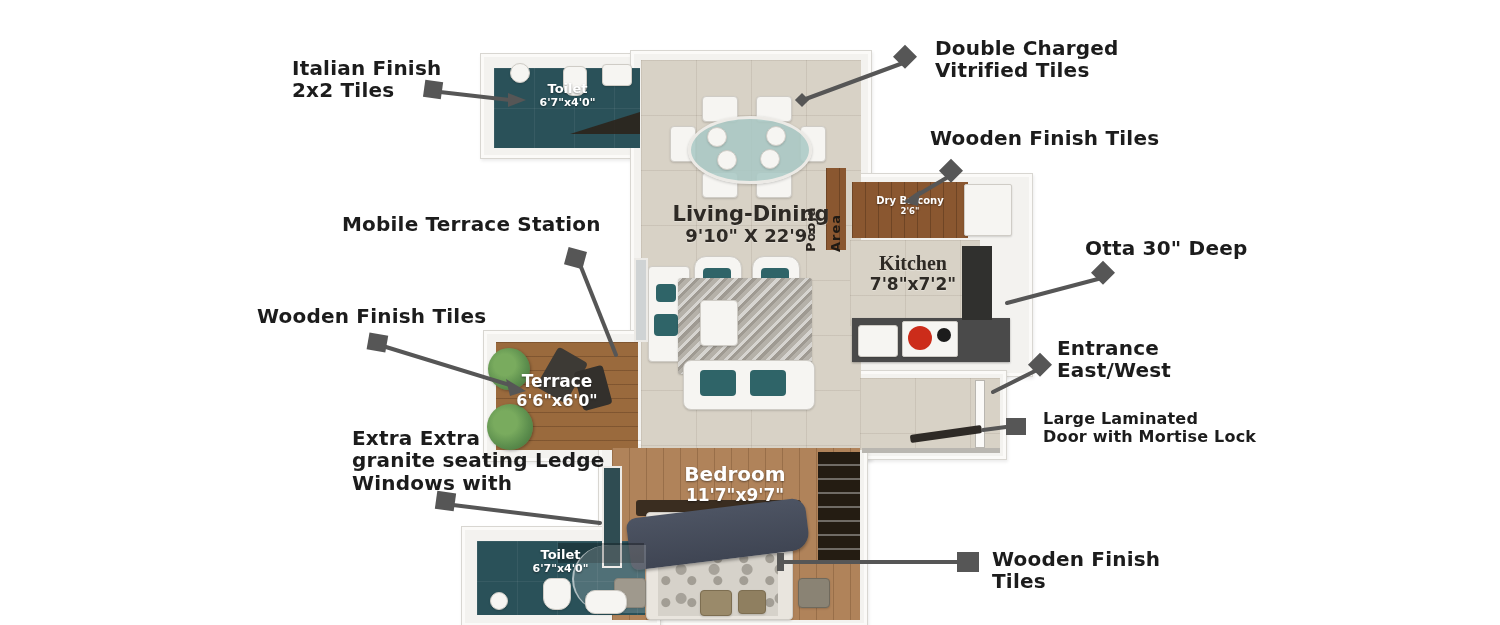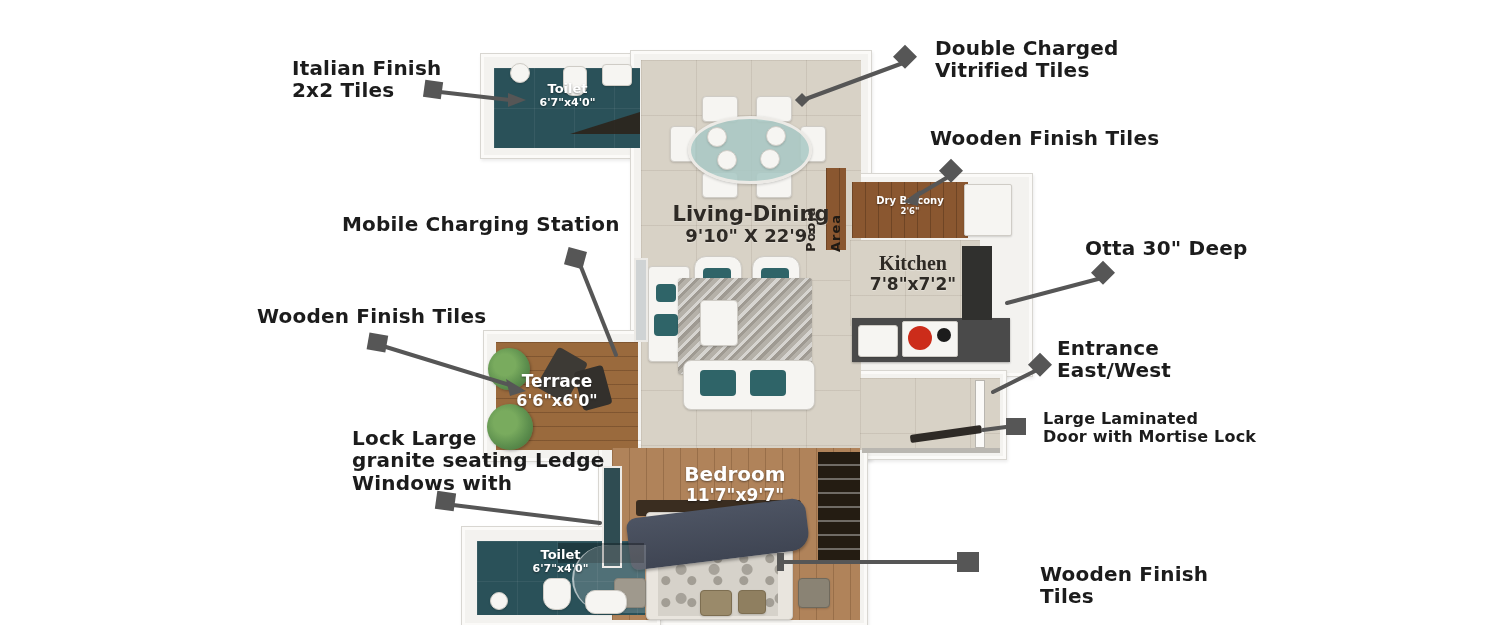--- a/index.html
+++ b/index.html
@@ -259,29 +259,29 @@
     <div class="ann-line">Otta 30" Deep</div>
   </div>
   <div class="ann" style="left:1057px;top:337px;">
     <div class="ann-line">Entrance</div>
     <div class="ann-line">East/West</div>
   </div>
   <div class="ann ann-small" style="left:1043px;top:410px;">
     <div class="ann-line">Large Laminated</div>
     <div class="ann-line">Door with Mortise Lock</div>
   </div>
-  <div class="ann" style="left:1040px;top:548px;margin-top:15px;">
+  <div class="ann" style="left:992px;top:548px;">
     <div class="ann-line">Wooden Finish</div>
     <div class="ann-line">Tiles</div>
   </div>
   <div class="ann" style="left:342px;top:213px;">
-    <div class="ann-line">Mobile Charging Station</div>
+    <div class="ann-line">Mobile Terrace Station</div>
   </div>
   <div class="ann" style="left:257px;top:305px;">
     <div class="ann-line">Wooden Finish Tiles</div>
   </div>
   <div class="ann" style="left:352px;top:427px;">
-    <div class="ann-line">Lock Large</div>
+    <div class="ann-line">Extra Extra</div>
     <div class="ann-line">granite seating Ledge</div>
     <div class="ann-line">Windows with</div>
   </div>
 
 </div>
 
 </body></html>

